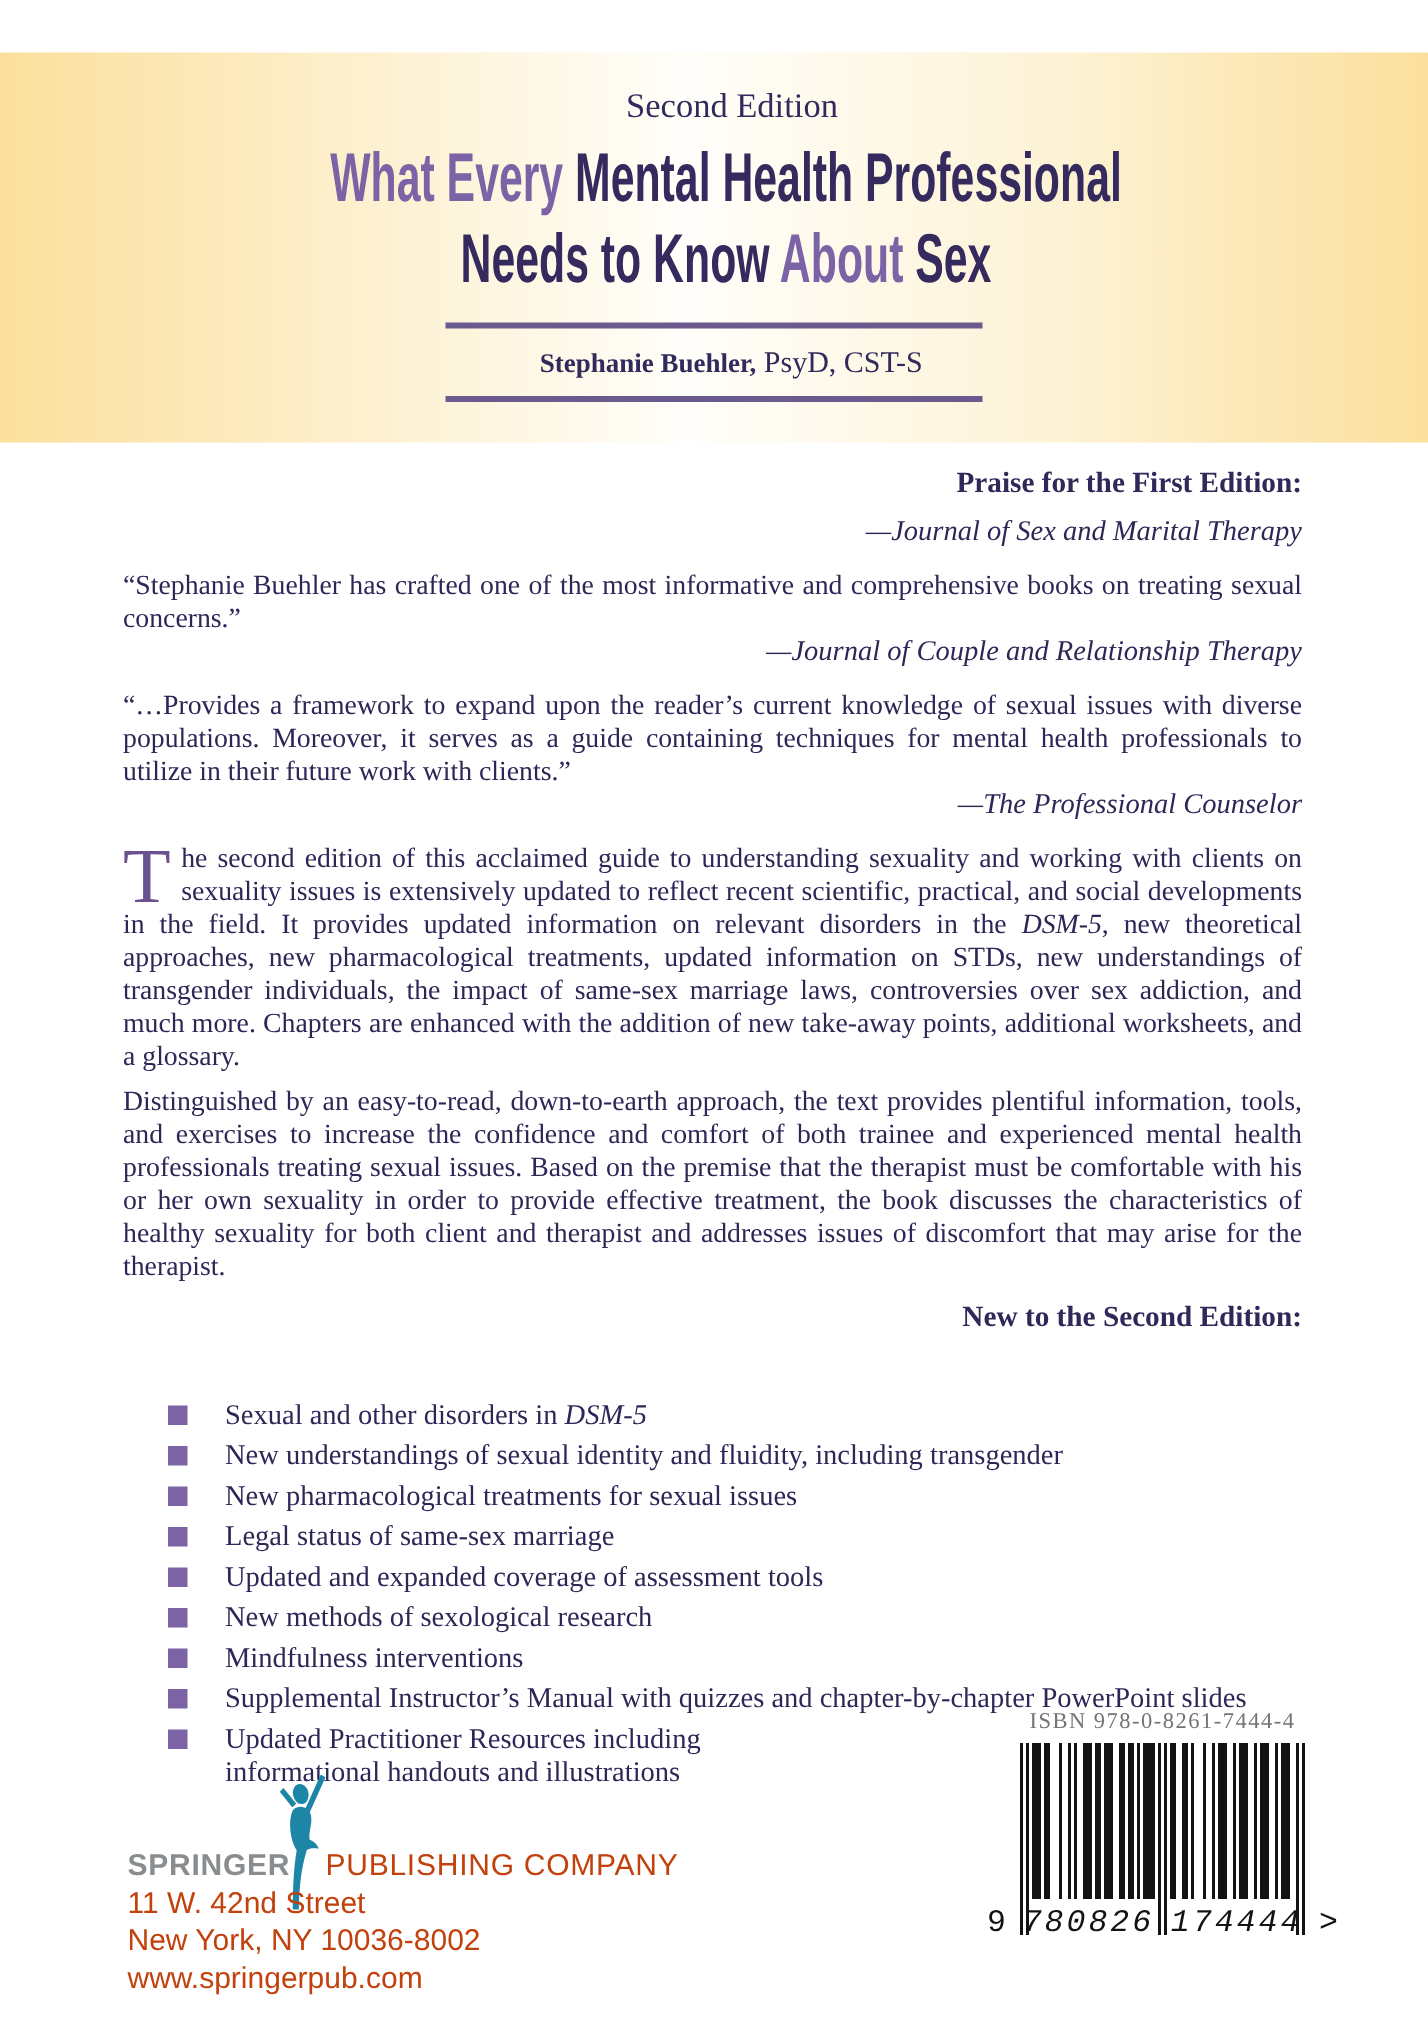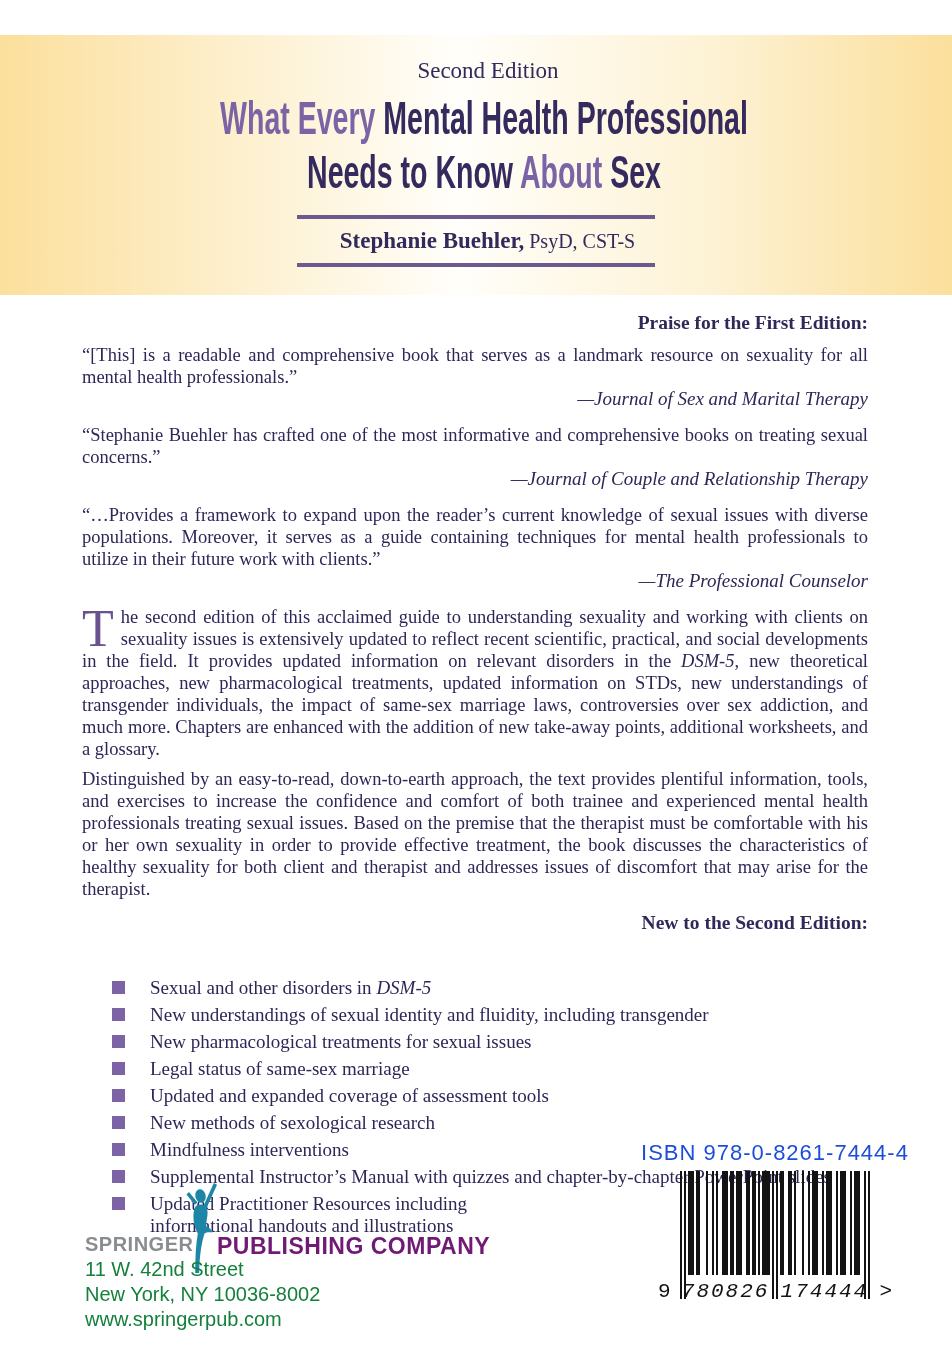--- a/index.html
+++ b/index.html
@@ -9,48 +9,48 @@
   .band{position:absolute;top:35px;left:0;width:952px;height:260px;text-align:center;
         background:linear-gradient(90deg,#fbdf9c 0%,#fdeec8 22%,#fffefa 48%,#fdf2d4 75%,#fbdf9c 100%);}
   .edition{margin-top:22px;font-size:23px;line-height:28px;color:#322a5c;padding-left:24px;}
   .title-line{font-family:"Liberation Sans",sans-serif;font-weight:bold;font-size:46px;line-height:54px;
         color:#352a5e;transform:scaleX(0.62);transform-origin:50% 50%;white-space:nowrap;}
   .title-wrap{margin-top:6px;padding-left:16px;}
   .lt{color:#7b63a6;}
   .it{font-style:italic;}
   .rule{width:358px;height:4px;background:#6a5a8e;margin:16px auto 0;}
   .author{margin-top:9px;font-size:22px;line-height:26px;color:#322a5c;}
-  .author b{font-size:23px;margin-left:23px;}
+  .author b{font-size:18px;margin-left:23px;}
   .author .cred{font-size:20px;}
   .rule2{margin-top:9px;}
   
   .content{position:absolute;left:82px;top:312px;width:786px;}
   .sec-heading{font-weight:bold;font-size:19.5px;line-height:22px;color:#2f2858;margin:0 0 10px 0;text-align:right;}
   .quote{font-size:18.5px;line-height:22px;text-align:justify;margin:0;}
   .attribution{font-size:19px;line-height:22px;font-style:italic;text-align:right;margin:0 0 14px 0;}
   .para{font-size:18.5px;line-height:22px;text-align:justify;margin:0 0 8px 0;}
   .dropcap{float:left;font-size:52px;line-height:42px;color:#6a5190;padding:2px 7px 0 0;}
   .new-heading{margin-top:12px;margin-bottom:10px;}
   .bullets{margin-left:30px;margin-top:43px;}
   .bullet-item{display:flex;align-items:flex-start;margin-bottom:5px;min-height:19px;}
   .bullet-sq{flex:0 0 13px;width:13px;height:13px;background:#7b63a6;margin:4px 25px 0 0;}
   .bullet-text{font-size:19px;line-height:22px;}
   .bullet-item:last-child .bullet-text{max-width:420px;}
   
   .publisher{position:absolute;left:85px;top:1183px;width:420px;height:160px;}
   .pub-figure{position:absolute;left:100px;top:0;width:44px;height:92px;}
   .pub-name{position:absolute;top:50px;left:0;font-family:"Liberation Sans",sans-serif;font-weight:bold;
         font-size:20px;letter-spacing:0.5px;color:#8a8d8f;}
-  .pub-name2{position:absolute;top:50px;left:132px;font-family:"Liberation Sans",sans-serif;font-weight:bold;
-        font-size:23px;letter-spacing:0.5px;color:#701a75;}
+  .pub-name2{position:absolute;top:50px;left:132px;font-family:"Liberation Sans",sans-serif;font-weight:normal;
+        font-size:20px;letter-spacing:0.5px;color:#c2410c;}
   .addr{position:absolute;top:74px;left:0;font-family:"Liberation Sans",sans-serif;font-size:20px;
-        line-height:25px;color:#15803d;}
+        line-height:25px;color:#c2410c;}
   
   .isbn-block{position:absolute;left:635px;top:1140px;width:280px;text-align:center;}
-  .isbn-label{font-family:Liberation Sans, sans-serif;font-size:22px;letter-spacing:1px;color:#1d4ed8;}
+  .isbn-label{font-family:Liberation Serif, serif;font-size:15px;letter-spacing:1px;color:#737373;}
   .barcode-wrap{position:relative;width:190px;height:132px;margin:5px auto 0;}
   .bars{display:flex;align-items:flex-start;}
   .mod{width:2px;height:104px;}
   .mod.on{background:#131313;}
   .mod.guard{height:128px;}
   .bc-digits{position:absolute;left:-22px;right:-22px;bottom:0;height:26px;display:flex;
         justify-content:space-between;align-items:flex-end;
         font-family:"Liberation Mono",monospace;font-size:21px;color:#131313;}
   .bc-digits .grp{letter-spacing:2px;font-style:italic;}
 </style>
@@ -68,21 +68,20 @@
     <div class="rule"></div>
     <div class="author">
       <b>Stephanie Buehler,</b><span class="cred"> PsyD, CST-S</span>
     </div>
     <div class="rule rule2"></div>
   </div>
 
   <div class="content">
     <p class="sec-heading">Praise for the First Edition:</p>
 
-    <p class="quote">“[This] is a readable and comprehensive book that serves as a landmark resource on sexuality for all mental health professionals.”</p>
     <p class="attribution">—Journal of Sex and Marital Therapy</p>
 
     <p class="quote">“Stephanie Buehler has crafted one of the most informative and comprehensive books on treating sexual concerns.”</p>
     <p class="attribution">—Journal of Couple and Relationship Therapy</p>
 
     <p class="quote">“…Provides a framework to expand upon the reader’s current knowledge of sexual issues with diverse populations. Moreover, it serves as a guide containing techniques for mental health professionals to utilize in their future work with clients.”</p>
     <p class="attribution">—The Professional Counselor</p>
 
     <p class="para">
       <span class="dropcap">T</span><span><span>he second edition of this acclaimed guide to understanding sexuality and working with clients on sexuality issues is extensively updated to reflect recent scientific, practical, and social developments in the field. It provides updated information on relevant disorders in the </span><span class="it">DSM-5</span><span>, new theoretical approaches, new pharmacological treatments, updated information on STDs, new understandings of transgender individuals, the impact of same-sex marriage laws, controversies over sex addiction, and much more. Chapters are enhanced with the addition of new take-away points, additional worksheets, and a glossary.</span></span>

